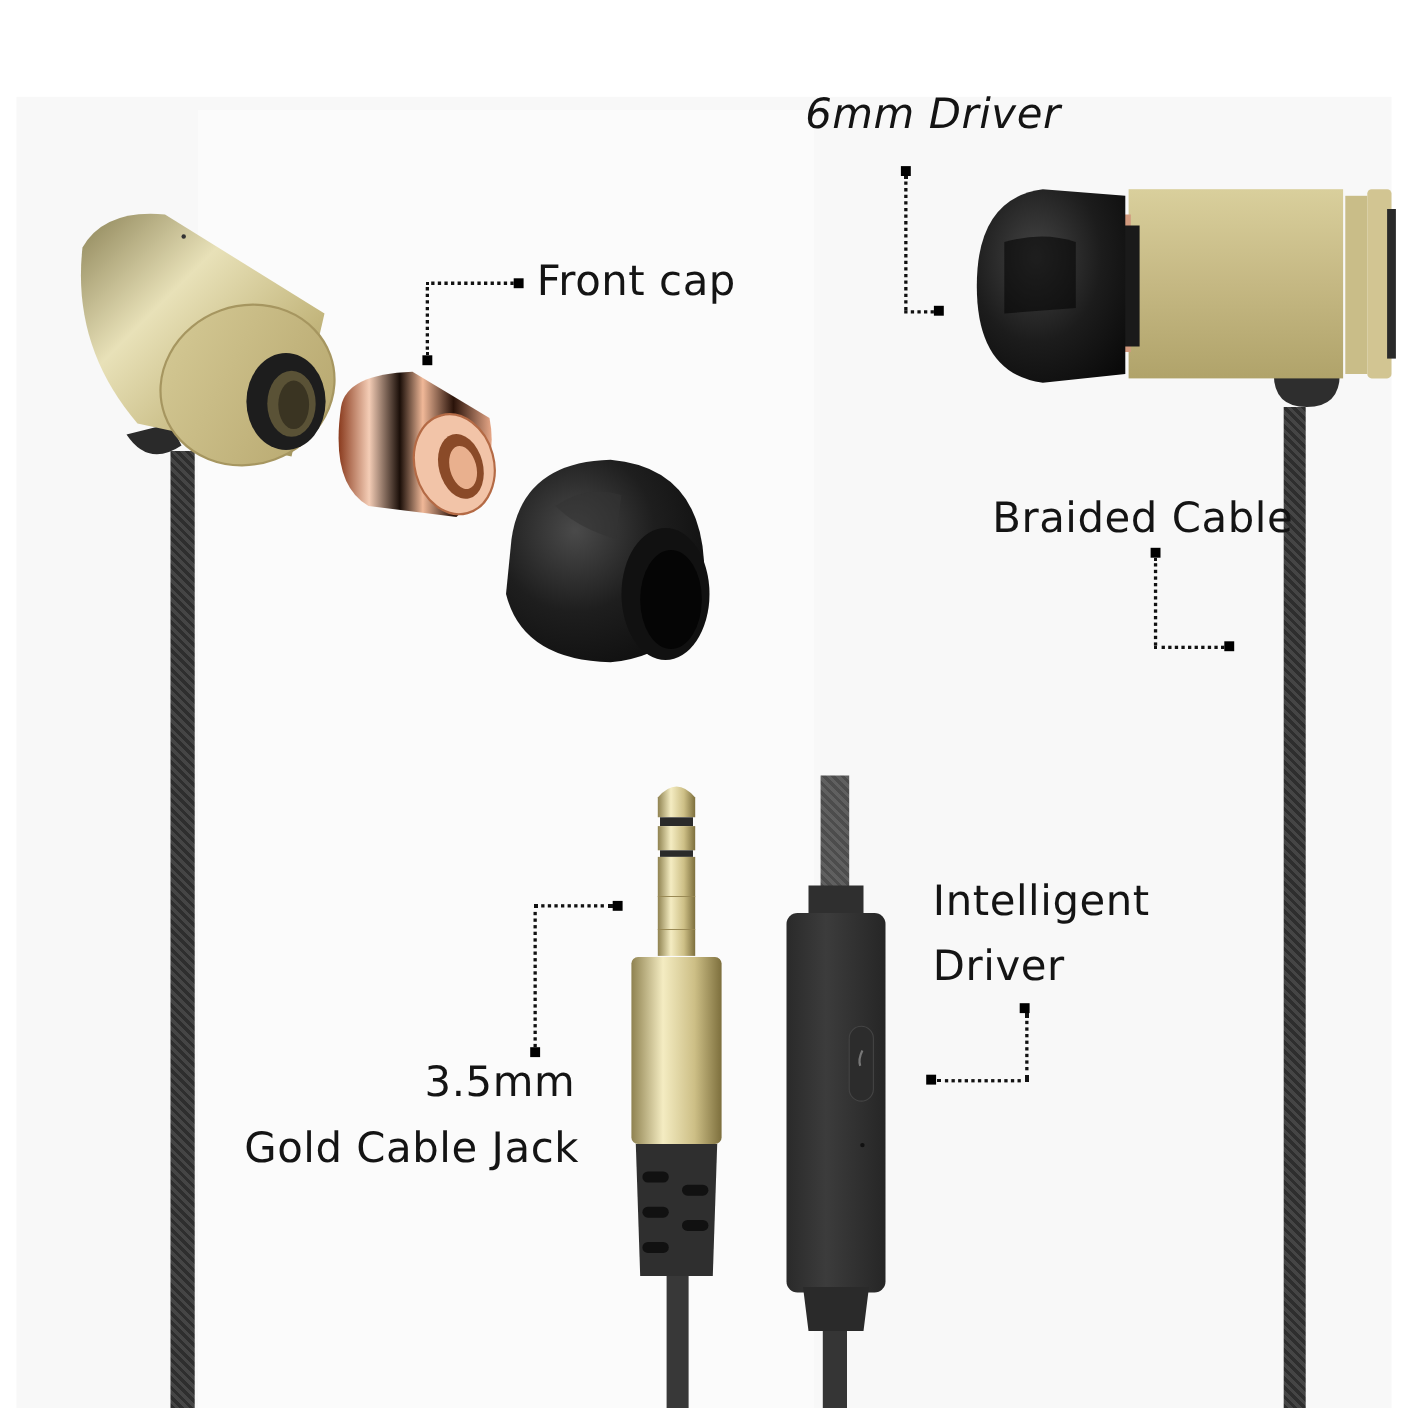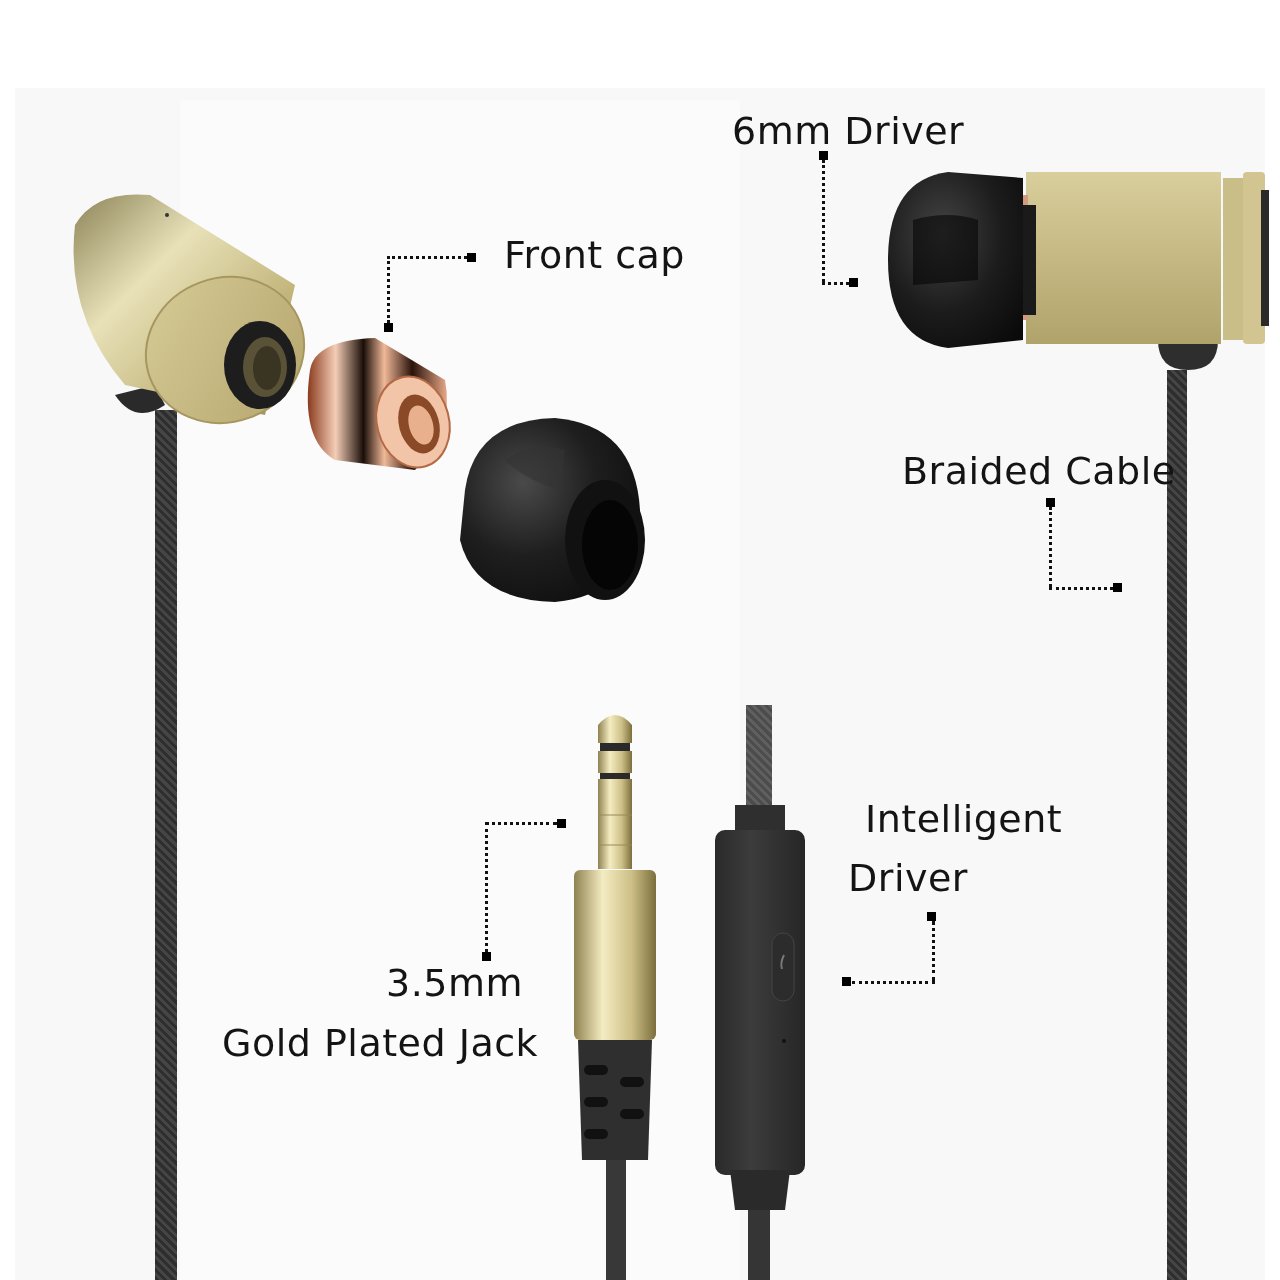--- a/index.html
+++ b/index.html
@@ -135,43 +135,43 @@
   </defs>
   <path d="M25 5 L75 5 L75 40 L25 40 Z" fill="#2f2f2f"></path>
   <rect x="5" y="30" width="90" height="345" rx="10" fill="url(#remote)"></rect>
   <path d="M20 370 L80 370 L75 410 L25 410 Z" fill="#2a2a2a"></path>
   <rect x="38" y="410" width="22" height="70" fill="#353535"></rect>
   <rect x="62" y="133" width="22" height="68" rx="11" fill="#2c2c2c" stroke="#444" stroke-width="1"></rect>
   <path d="M74 155 q-4 8 -2 14" stroke="#777" stroke-width="2" fill="none"></path>
   <circle cx="74" cy="241" r="2" fill="#111"></circle>
 </svg>
 
-<div class="label" style="left:732px;top:112px;">6mm Driver</div>
+<div class="label" style="left:732px;top:84px;font-style:italic;">6mm Driver</div>
 <div class="sq" style="left:819px;top:151px;"></div>
 <div class="vdots" style="left:822px;top:160px;height:122px;"></div>
 <div class="hdots" style="left:822px;top:282px;width:27px;"></div>
 <div class="sq" style="left:849px;top:278px;"></div>
 
-<div class="label" style="left:504px;top:236px;">Front cap</div>
+<div class="label" style="left:488px;top:236px;">Front cap</div>
 <div class="sq" style="left:467px;top:253px;"></div>
 <div class="hdots" style="left:387px;top:256px;width:80px;"></div>
 <div class="vdots" style="left:387px;top:256px;height:67px;"></div>
 <div class="sq" style="left:384px;top:323px;"></div>
 
 <div class="label" style="left:902px;top:452px;">Braided Cable</div>
 <div class="sq" style="left:1046px;top:498px;"></div>
 <div class="vdots" style="left:1049px;top:507px;height:80px;"></div>
 <div class="hdots" style="left:1049px;top:587px;width:64px;"></div>
 <div class="sq" style="left:1113px;top:583px;"></div>
 
-<div class="label" style="left:848px;top:800px;margin-left:17px;">Intelligent</div>
+<div class="label" style="left:848px;top:800px;">Intelligent</div>
 <div class="label" style="left:848px;top:859px;">Driver</div>
 <div class="sq" style="left:927px;top:912px;"></div>
 <div class="vdots" style="left:932px;top:921px;height:60px;"></div>
 <div class="hdots" style="left:852px;top:981px;width:83px;"></div>
 <div class="sq" style="left:842px;top:977px;"></div>
 
 <div class="sq" style="left:557px;top:819px;"></div>
 <div class="hdots" style="left:485px;top:822px;width:72px;"></div>
 <div class="vdots" style="left:485px;top:822px;height:130px;"></div>
 <div class="sq" style="left:482px;top:952px;"></div>
 <div class="label" style="left:386px;top:964px;">3.5mm</div>
-<div class="label" style="left:222px;top:1024px;">Gold Plated Jack</div>
+<div class="label" style="left:222px;top:1024px;">Gold Cable Jack</div>
 
 </body></html>

